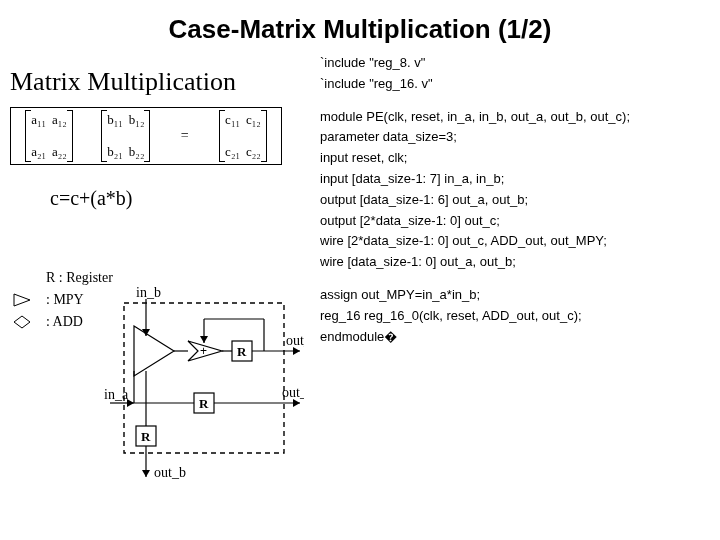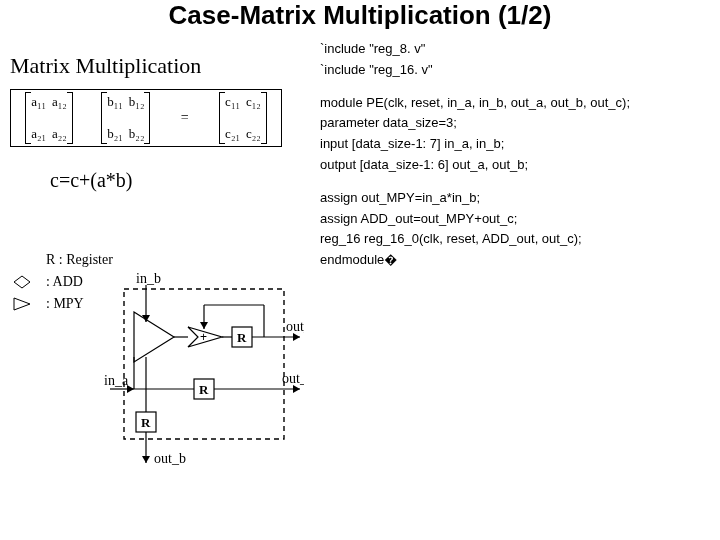--- a/index.html
+++ b/index.html
@@ -8,38 +8,39 @@
     height: 540px;
     font-family: Arial, sans-serif;
     background: #ffffff;
     position: relative;
     overflow: hidden;
   }
   .title {
     font-size: 26px;
     font-weight: bold;
     text-align: center;
+    padding-top: 14px;
     padding-bottom: 8px;
   }
   .cols {
     display: flex;
     flex-direction: row;
     height: 470px;
   }
   .left {
     width: 310px;
     padding-left: 10px;
     position: relative;
   }
   .right {
     width: 400px;
   }
   .subtitle {
     font-family: "Times New Roman", serif;
-    font-size: 22px;
+    font-size: 26px;
     margin-top: 14px;
     margin-bottom: 10px;
   }
   .matrix-eq {
     border: 1px solid #000;
     background: #fff;
     width: 270px;
     height: 56px;
     display: flex;
     align-items: center;
@@ -140,32 +141,32 @@
     <div class="formula">c=c+(a*b)</div>
 
     <div class="legend" style="margin-top:60px;">
       <div class="legend-row">
         <span class="lk"></span>
         <span>R  : Register</span>
       </div>
       <div class="legend-row">
         <span class="lk">
           <svg class="leg-ico" viewBox="0 0 24 16">
-              <path d="M12 2 L20 8 L12 14 L4 8 Z" fill="none" stroke="#000" stroke-width="1"></path>
+              <path d="M4 2 L20 8 L4 14 Z" fill="none" stroke="#000" stroke-width="1"></path>
             </svg>
         </span>
-        <span>: ADD</span>
+        <span>: MPY</span>
       </div>
       <div class="legend-row">
         <span class="lk">
           <svg class="leg-ico" viewBox="0 0 24 16">
-              <path d="M4 2 L20 8 L4 14 Z" fill="none" stroke="#000" stroke-width="1"></path>
+              <path d="M12 2 L20 8 L12 14 L4 8 Z" fill="none" stroke="#000" stroke-width="1"></path>
             </svg>
         </span>
-        <span>: MPY</span>
+        <span>: ADD</span>
       </div>
     </div>
 
     <svg class="diagram" viewBox="0 0 200 200">
       <rect x="20" y="22" width="160" height="150" fill="none" stroke="#000" stroke-width="1.4" stroke-dasharray="5,4"></rect>
       <text x="32" y="16" font-family="Times New Roman" font-size="14">in_b</text>
       <line x1="42" y1="18" x2="42" y2="55" stroke="#000" stroke-width="1.2"></line>
       <polygon points="42,55 38,48 46,48" fill="#000"></polygon>
       <text x="0" y="118" font-family="Times New Roman" font-size="14">in_a</text>
       <line x1="6" y1="122" x2="30" y2="122" stroke="#000" stroke-width="1.2"></line>
@@ -199,21 +200,24 @@
       <text x="50" y="196" font-family="Times New Roman" font-size="14">out_b</text>
     </svg>
   </div>
 
   <div class="right">
     <div class="code-line">`include "reg_8. v"</div>
     <div class="code-line">`include "reg_16. v"</div>
     <div class="sp"></div>
     <div class="code-line">module PE(clk, reset, in_a, in_b, out_a, out_b, out_c);</div>
     <div class="code-line">parameter data_size=3;</div>
+    <div class="code-line">input        reset, clk;</div>
     <div class="code-line">input        [data_size-1: 7] in_a, in_b;</div>
     <div class="code-line">output      [data_size-1: 6] out_a, out_b;</div>
+    <div class="code-line">output      [2*data_size-1: 0] out_c;</div>
+    <div class="code-line">wire         [2*data_size-1: 0] out_c, ADD_out, out_MPY;</div>
+    <div class="code-line">wire         [data_size-1: 0] out_a, out_b;</div>
     <div class="sp"></div>
     <div class="code-line">assign out_MPY=in_a*in_b;</div>
-    <div class="code-line">assign ADD_out=out_MPY+out_c;</div>
     <div class="code-line">reg_16 reg_16_0(clk, reset, ADD_out, out_c);</div>
     <div class="code-line">endmodule�</div>
   </div>
 </div>
 
 </body></html>

